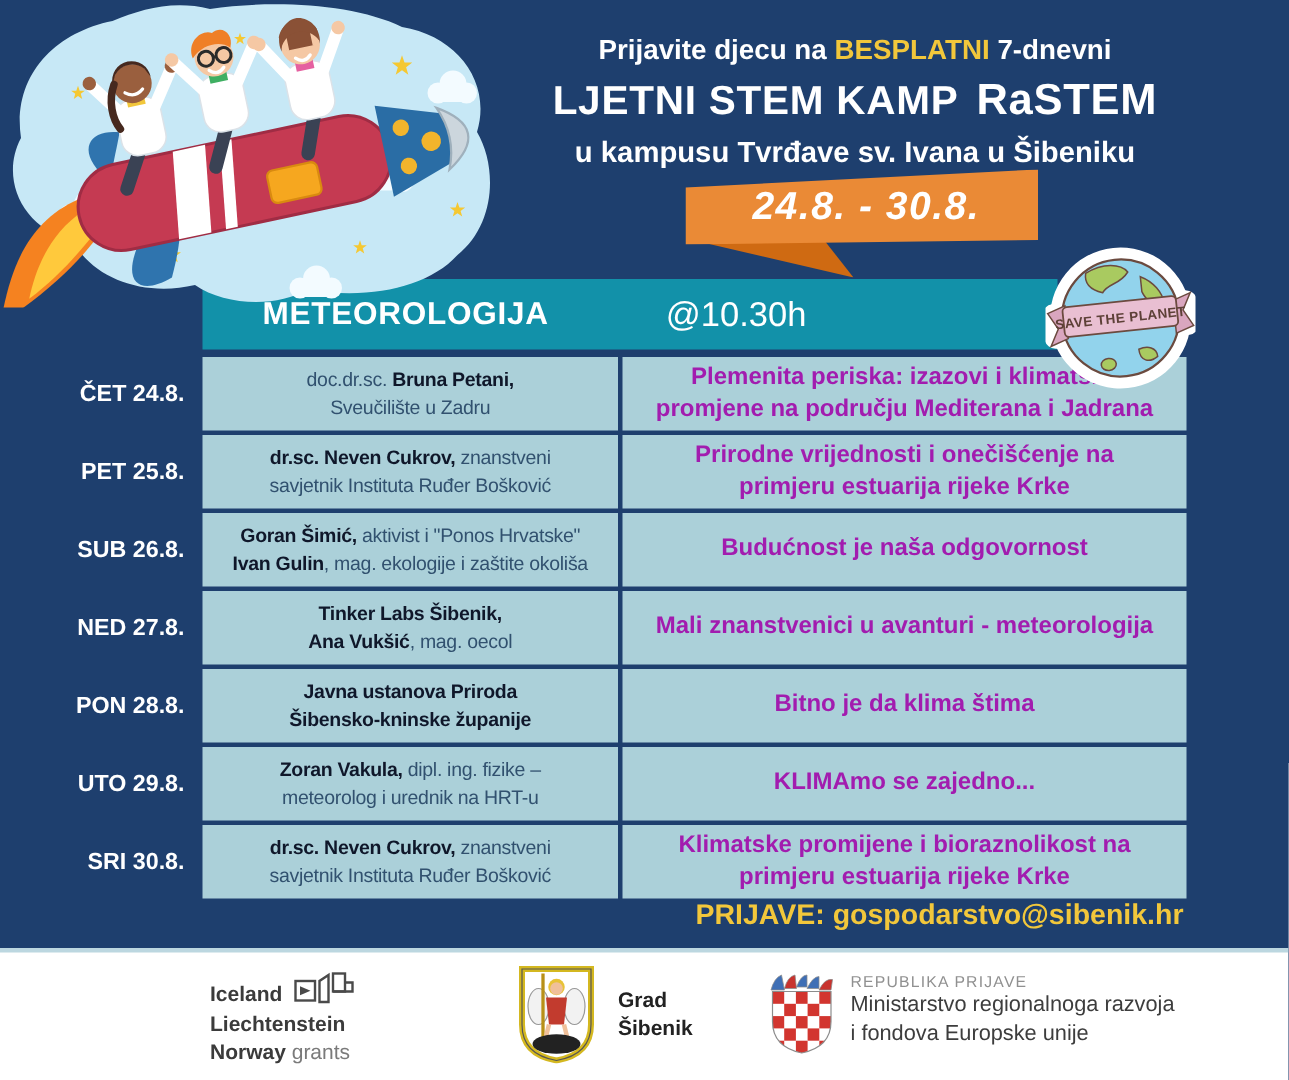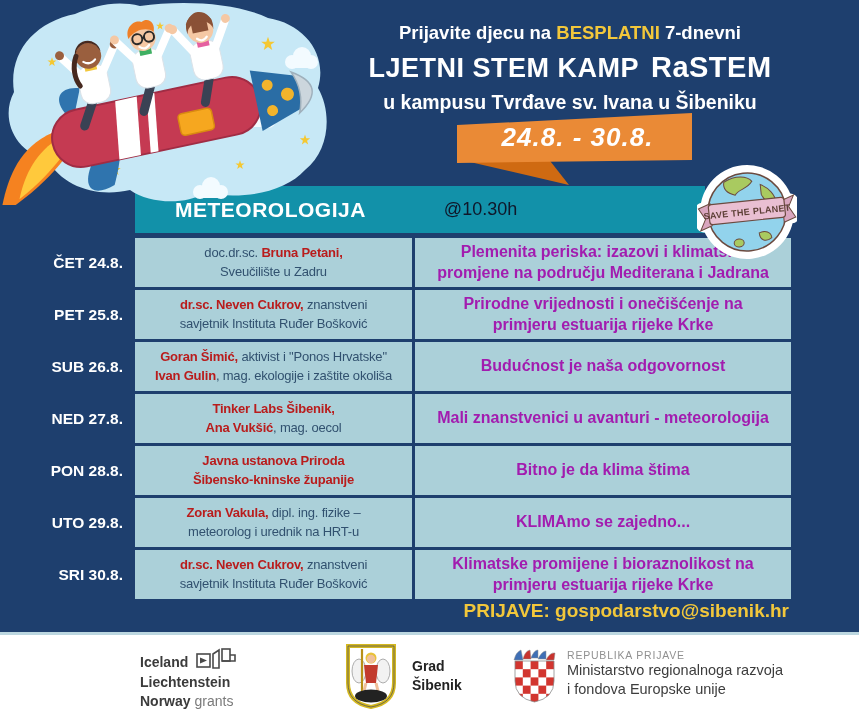--- a/index.html
+++ b/index.html
@@ -27,30 +27,30 @@
   .banner .main span{font-size:26px;font-weight:bold;color:#ffffff;letter-spacing:1px;}
 
   
   .badge{position:absolute;left:697px;top:156px;z-index:5;}
 
   
   .table-wrap{position:absolute;left:40px;top:186px;width:751px;z-index:1;}
   .thead{margin-left:95px;width:570px;height:47px;background:#1291a9;
     display:flex;align-items:center;padding-left:40px;box-sizing:border-box;gap:78px;}
   .thead .subject{font-size:21px;font-weight:bold;color:#ffffff;letter-spacing:.5px;}
-  .thead .time{font-size:18px;color:#0f172a;}
+  .thead .time{font-size:23px;color:#ffffff;}
   .trows{margin-top:5px;}
   .trow{display:flex;height:49px;margin-bottom:3px;text-align:center;}
   .day-cell{width:95px;display:flex;align-items:center;justify-content:flex-end;
     padding-right:12px;box-sizing:border-box;color:#ffffff;font-weight:bold;font-size:15.5px;}
   .cell{background:#abd0d9;box-sizing:border-box;display:flex;flex-direction:column;justify-content:center;}
   .lect-cell{width:277px;margin-right:3px;padding:4px 10px;font-size:13px;color:#31516f;
     line-height:1.42;letter-spacing:-.2px;position:relative;z-index:2;}
   .lect-cell div{white-space:nowrap;}
-  .lect-cell .b{font-weight:bold;color:#b91c1c;}
+  .lect-cell .b{font-weight:bold;color:#0f172a;}
   .topic-cell{flex:1;padding:4px 12px;font-size:16px;font-weight:bold;color:#a21caf;
     line-height:1.28;white-space:pre-line;}
 
   
   .prijave{position:absolute;right:70px;top:600px;font-size:19px;font-weight:bold;color:#f2c73b;z-index:2;}
 
   
   .footer{position:absolute;left:0;right:0;bottom:0;height:85px;background:#ffffff;
     border-top:3px solid #bcd7e0;z-index:4;}
   .eea{position:absolute;left:140px;top:12px;font-size:14px;font-weight:bold;color:#3b3b3b;line-height:1.35;}

